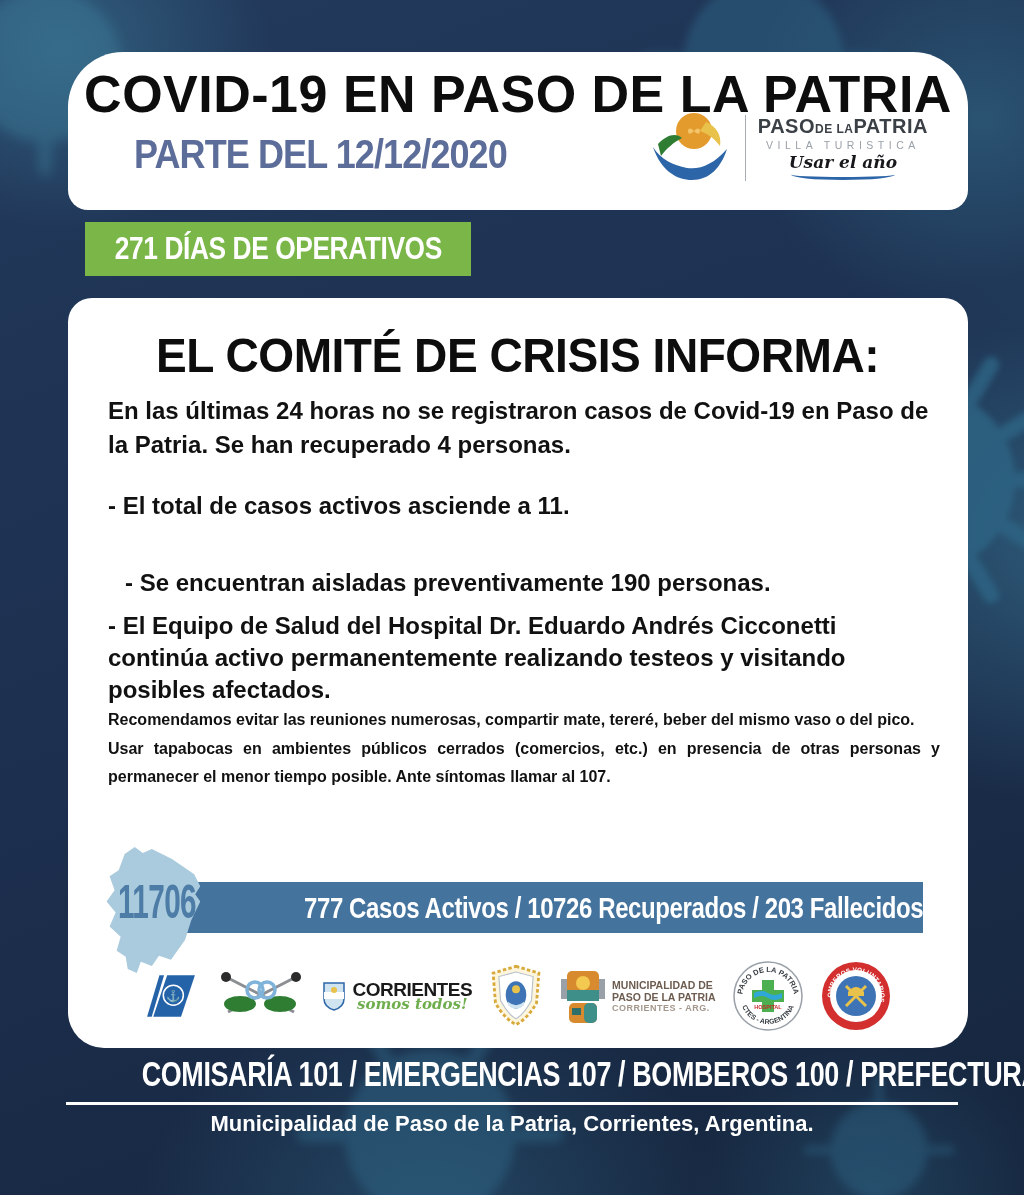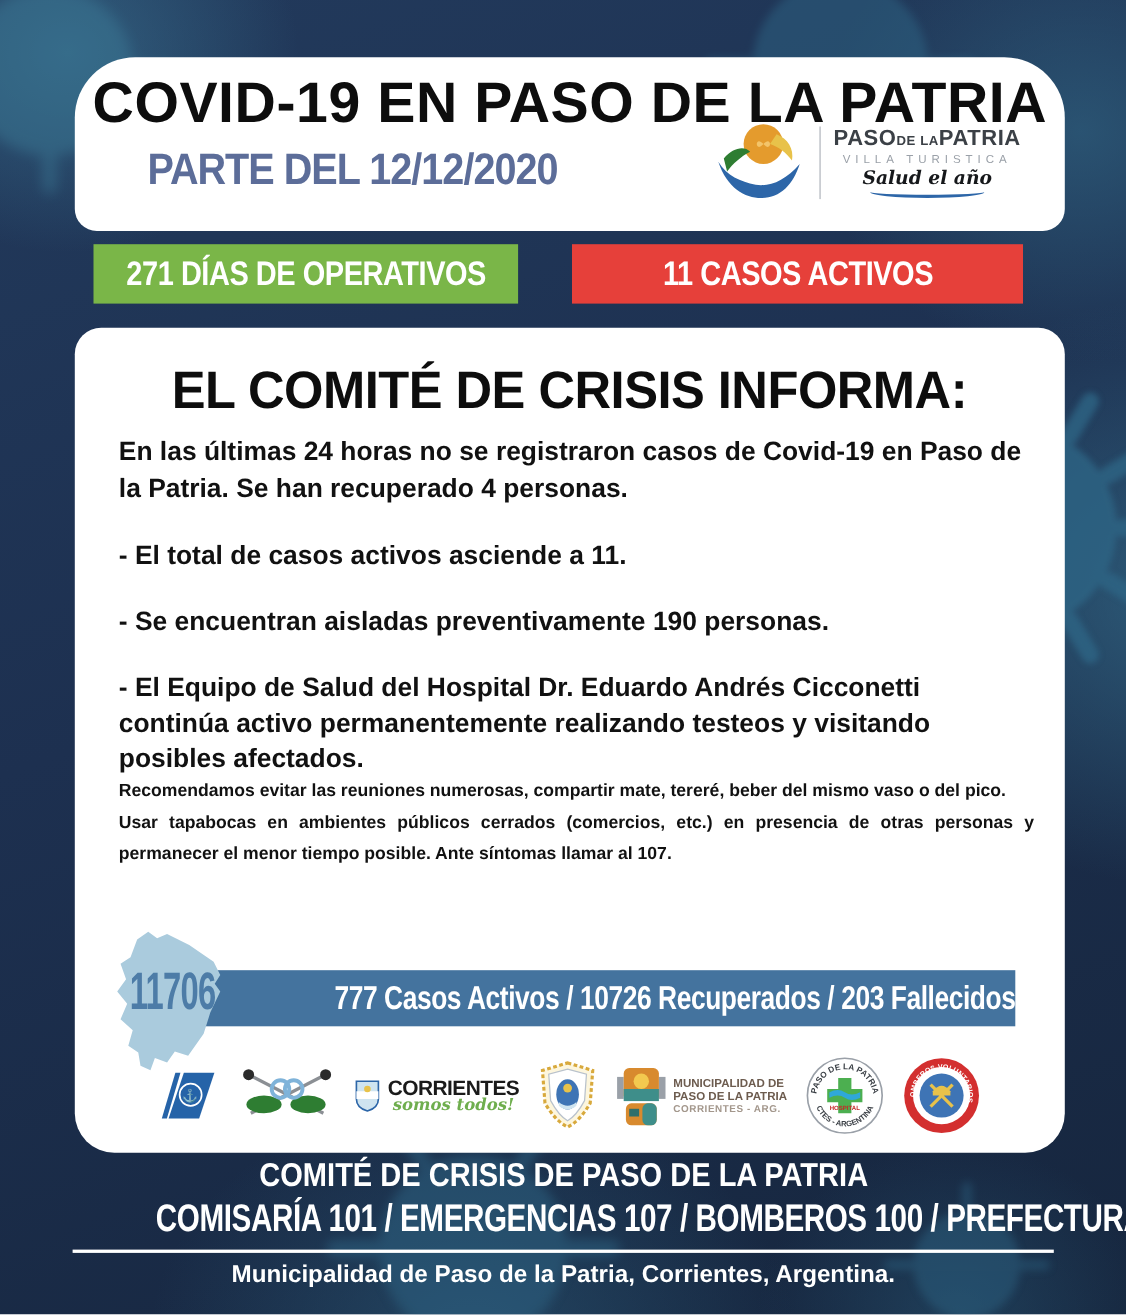--- a/index.html
+++ b/index.html
@@ -170,42 +170,39 @@
         <path d="M10 36 C 18 27 28 24 34 30 C 26 34 18 41 13 48 Z" fill="#2e7d32"></path>
         <path d="M58 14 C 68 18 74 27 72 38 C 66 30 60 26 52 23 Z" fill="#e8c24a"></path>
         <path d="M5 39 C 13 63 29 72 44 72 C 61 72 73 60 79 41 C 66 56 52 62 39 60 C 25 57 13 52 5 39 Z" fill="#2d66a8"></path>
       </svg>
       <div class="brand-divider"></div>
       <div class="brand-text">
         <div class="brand-name">
           <span>PASO</span><span class="mid">DE LA</span><span>PATRIA</span>
         </div>
         <div class="brand-tagline">VILLA TURISTICA</div>
-        <div class="brand-slogan">Salud el año</div>
+        <div class="brand-slogan">Usar el año</div>
         <div class="brand-swoosh"></div>
       </div>
     </div>
   </div>
 
   <div class="banner green" style="background:#7ab648;">
     <span class="cond">271 DÍAS DE OPERATIVOS</span>
   </div>
-  <div class="banner red" style="background:#e6403a;">
-    <span class="cond">11 CASOS ACTIVOS</span>
-  </div>
 
   <div class="main-card">
     <div class="report-heading">
       <span class="cond">EL COMITÉ DE CRISIS INFORMA:</span>
     </div>
 
     <p class="body-copy intro" style="margin:0;">En las últimas 24 horas no se registraron casos de Covid-19 en Paso de la Patria. Se han recuperado 4 personas.</p>
 
     <p class="body-copy bullet b1" style="margin:0;">- El total de casos activos asciende a 11.</p>
-    <p class="body-copy bullet b2" style="margin:0;">- Se encuentran aisladas preventivamente 190 personas.</p>
+    <p class="body-copy bullet b2" style="margin:17px;">- Se encuentran aisladas preventivamente 190 personas.</p>
     <p class="body-copy bullet b3" style="margin:0;">- El Equipo de Salud del Hospital Dr. Eduardo Andrés Cicconetti continúa activo permanentemente realizando testeos y visitando posibles afectados.</p>
 
     <div class="body-copy recs">
       <p>Recomendamos evitar las reuniones numerosas, compartir mate, tereré, beber del mismo vaso o del pico.</p>
       <p class="just">Usar tapabocas en ambientes públicos cerrados (comercios, etc.) en presencia de otras personas y permanecer el menor tiempo posible. Ante síntomas llamar al 107.</p>
     </div>
 
     <div class="stats-banner">
       <span class="cond">777 Casos Activos / 10726 Recuperados / 203 Fallecidos</span>
     </div>
@@ -295,23 +292,20 @@
           <textPath href="#bomb-ring" startOffset="25%" text-anchor="middle">BOMBEROS VOLUNTARIOS</textPath>
         </text>
         <line x1="26" y1="26" x2="46" y2="46" stroke="#e8c24a" stroke-width="3"></line>
         <line x1="46" y1="26" x2="26" y2="46" stroke="#e8c24a" stroke-width="3"></line>
         <path d="M28 32 Q36 22 44 32 L44 36 L28 36 Z" fill="#e8c24a"></path>
       </svg>
     </div>
   </div>
 
   <div class="footer">
-    <div class="footer-line1">
-      <span class="cond">COMITÉ DE CRISIS DE PASO DE LA PATRIA</span>
-    </div>
     <div class="footer-line2">
       <span class="cond">COMISARÍA 101 / EMERGENCIAS 107 / BOMBEROS 100 / PREFECTURA 106</span>
     </div>
     <div class="footer-rule"></div>
     <div class="footer-line3">Municipalidad de Paso de la Patria, Corrientes, Argentina.</div>
   </div>
 
 </div>
 
 </body></html>

